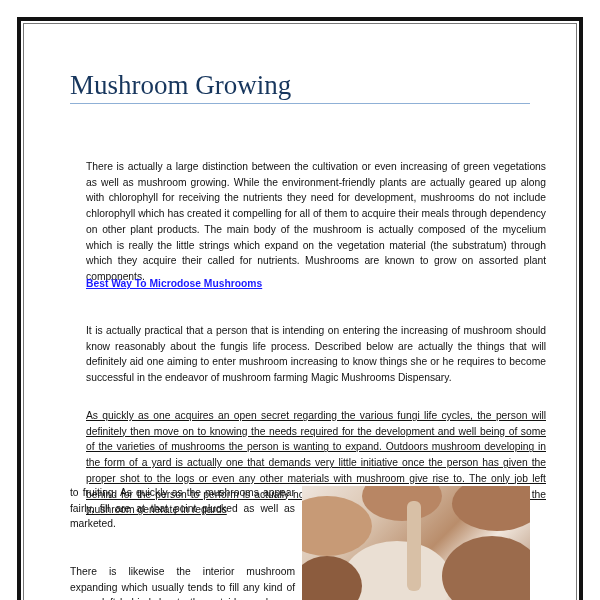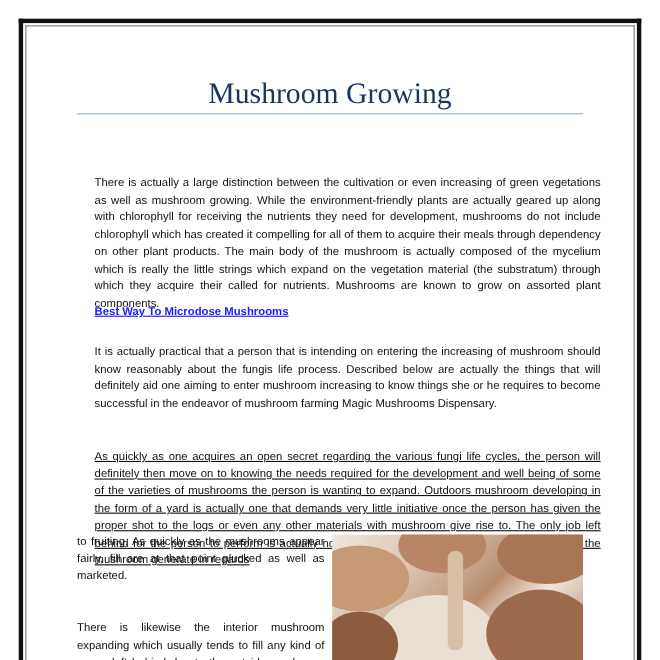--- a/index.html
+++ b/index.html
@@ -8,38 +8,38 @@
     position: absolute; left: 17px; top: 17px; width: 566px; height: 600px;
     border-top: 4px solid #111; border-left: 4px solid #111; border-right: 4px solid #111;
     box-sizing: border-box;
   }
   .page-frame-inner {
     position: absolute; left: 23px; top: 23px; width: 554px; height: 600px;
     border-top: 1px solid #777; border-left: 1px solid #777; border-right: 1px solid #777;
     box-sizing: border-box;
   }
   .title {
-    position: absolute; left: 70px; width: 460px; top: 70px; text-align: center;
+    position: absolute; left: 70px; width: 460px; top: 70px; 
     font-family: "DejaVu Serif", "Liberation Serif", serif;
     font-size: 24px; color: #17365d; letter-spacing: 0px; line-height: 30px;
     font-family: "Liberation Serif", serif;
     font-size: 27px;
   }
   .title-rule {
     position: absolute; left: 70px; width: 460px; top: 103px; height: 0;
     border-top: 1.5px solid #8fb0d6;
   }
   .body-text {
     position: absolute; left: 70px; width: 460px;
     font-family: "Liberation Sans", sans-serif; font-size: 10.3px; line-height: 15.7px;
     color: #111; text-align: justify; margin: 16px;
   }
   #para1 { top: 143px; }
   #link-para { top: 260px; }
-  #para2 { top: 297px; }
+  #para2 { top: 307px; }
   #para3 { top: 392px; text-decoration: underline; }
   .link {
     font-family: "Liberation Sans", sans-serif; font-size: 10.3px; font-weight: bold;
     color: #1a1aff; text-decoration: underline;
   }
   .wrap-text {
     position: absolute; left: 70px; width: 225px;
     font-family: "Liberation Sans", sans-serif; font-size: 10.3px; line-height: 15.7px;
     color: #111; text-align: justify; margin: 0;
   }

